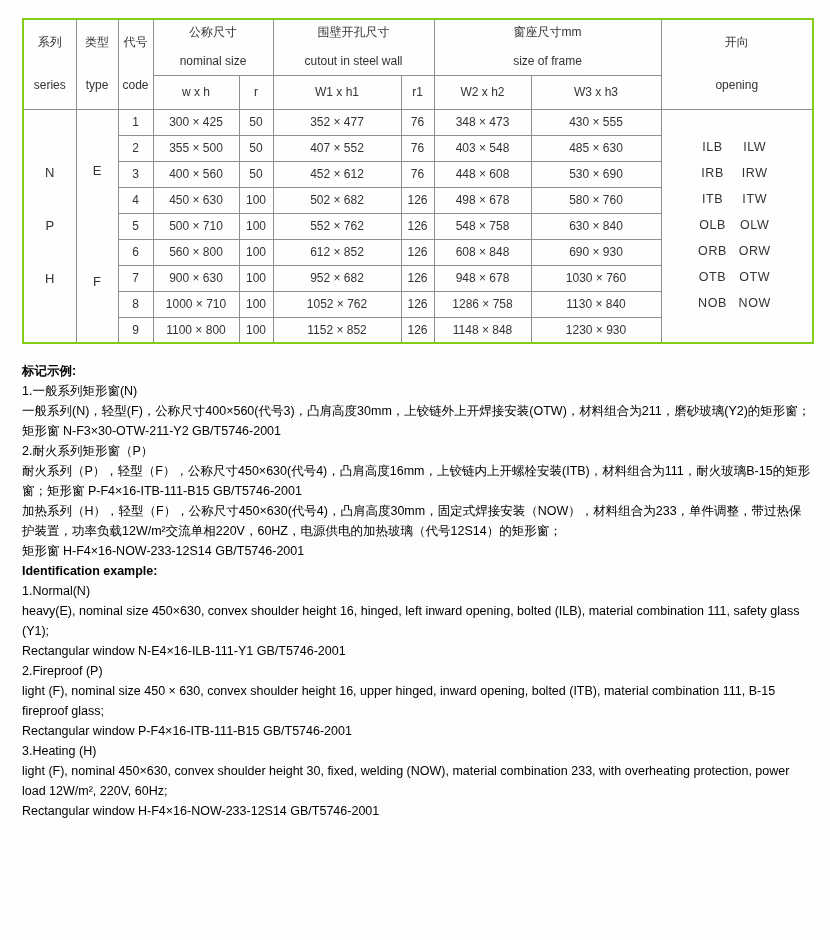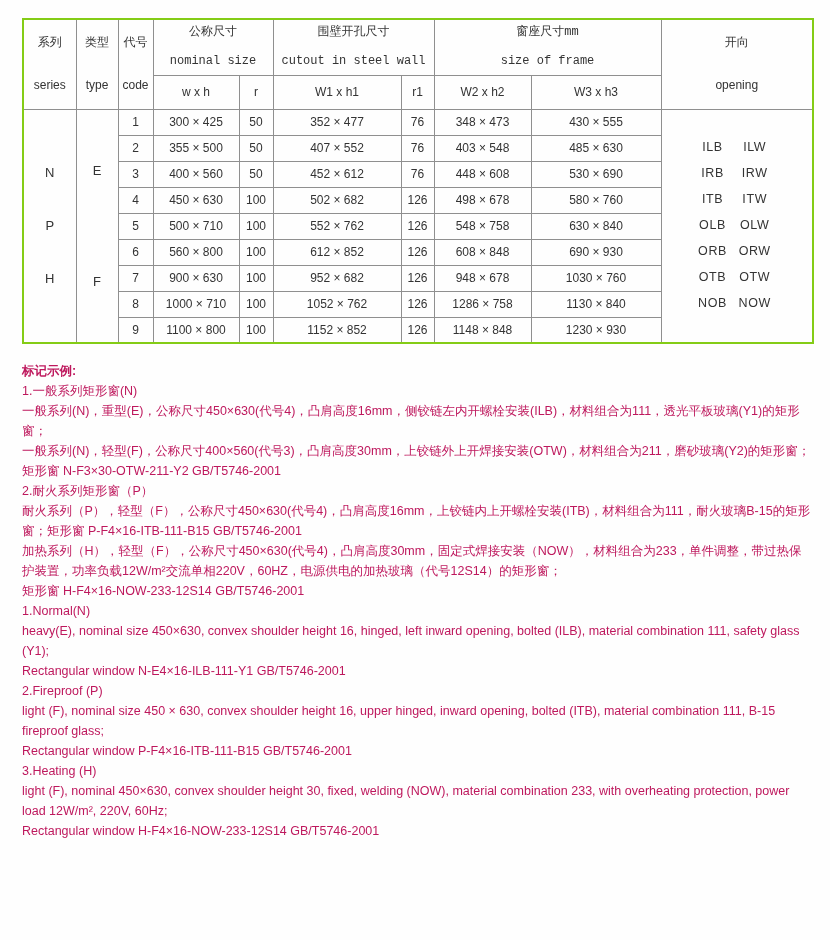--- a/index.html
+++ b/index.html
@@ -17,33 +17,33 @@
     border-collapse:collapse; width:790px; table-layout:fixed;
     font-size:12px; color:#333; border:2px solid #84cc16;
   }
   .spec th, .spec td {
     border:1px solid #8f8f8f; text-align:center; padding:0;
     font-weight:normal; vertical-align:middle; overflow:hidden;
   }
   .spec tr.h1 { height:56px; }
   .spec tr.h2 { height:34px; }
   .spec tbody tr { height:26px; }
-  .twoline { display:flex; flex-direction:column; justify-content:center; gap:15px; line-height:1.15;font-family:Liberation Mono, monospace; }
+  .twoline { display:flex; flex-direction:column; justify-content:center; gap:15px; line-height:1.15; }
   .spread  { display:flex; flex-direction:column; justify-content:space-around; height:86px; line-height:1.15; }
   .stack { display:flex; flex-direction:column; align-items:center; justify-content:center; font-size:13px; }
   .stack-series { gap:38px; }
   .stack-type   { gap:96px; }
   .opening-grid {
     display:grid; grid-template-columns:52px auto; justify-content:start;
     padding-left:25px; row-gap:13px; text-align:center; line-height:13px;
     letter-spacing:0.6px; font-size:12.5px;
   }
 
   
-  .notes { margin-top:17px; font-size:12.5px; line-height:20px; color:#be185d; width:790px; }
+  .notes { margin-top:17px; font-size:12.5px; line-height:20px; color:#000000; width:790px; }
   .notes p { margin:0; }
   .notes p.b { font-weight:bold; }
 </style>
 </head>
 <body>
 
 <div class="doc">
 
   <table class="spec">
     <colgroup>
@@ -224,27 +224,27 @@
         <td>126</td>
         <td>1148 × 848</td>
         <td>1230 × 930</td>
       </tr>
     </tbody>
   </table>
 
   <div class="notes">
     <p class="b">标记示例:</p>
     <p>1.一般系列矩形窗(N)</p>
-    <p>一般系列(N)，重型(E)，公称尺寸450×630(代号4)，凸肩高度16mm，侧铰链左内开螺栓安装(ILB)，材料组合为111，透光平板玻璃(Y1)的矩形窗；</p>
     <p>一般系列(N)，轻型(F)，公称尺寸400×560(代号3)，凸肩高度30mm，上铰链外上开焊接安装(OTW)，材料组合为211，磨砂玻璃(Y2)的矩形窗；</p>
     <p>矩形窗 N-F3×30-OTW-211-Y2 GB/T5746-2001</p>
     <p>2.耐火系列矩形窗（P）</p>
     <p>耐火系列（P），轻型（F），公称尺寸450×630(代号4)，凸肩高度16mm，上铰链内上开螺栓安装(ITB)，材料组合为111，耐火玻璃B-15的矩形窗；矩形窗 P-F4×16-ITB-111-B15 GB/T5746-2001</p>
     <p>加热系列（H），轻型（F），公称尺寸450×630(代号4)，凸肩高度30mm，固定式焊接安装（NOW），材料组合为233，单件调整，带过热保护装置，功率负载12W/m²交流单相220V，60HZ，电源供电的加热玻璃（代号12S14）的矩形窗；</p>
     <p>矩形窗 H-F4×16-NOW-233-12S14 GB/T5746-2001</p>
+    <p class="b">Identification example:</p>
     <p>1.Normal(N)</p>
     <p>heavy(E), nominal size 450×630, convex shoulder height 16, hinged, left inward opening, bolted (ILB), material combination 111, safety glass (Y1);</p>
     <p>Rectangular window  N-E4×16-ILB-111-Y1  GB/T5746-2001</p>
     <p>2.Fireproof (P)</p>
     <p>light (F), nominal size 450 × 630, convex shoulder height 16, upper hinged, inward opening, bolted (ITB), material combination 111, B-15 fireproof glass;</p>
     <p>Rectangular window  P-F4×16-ITB-111-B15  GB/T5746-2001</p>
     <p>3.Heating (H)</p>
     <p>light (F), nominal 450×630, convex shoulder height 30, fixed, welding (NOW), material combination 233, with overheating protection, power load 12W/m², 220V, 60Hz;</p>
     <p>Rectangular window  H-F4×16-NOW-233-12S14  GB/T5746-2001</p>
   </div>

